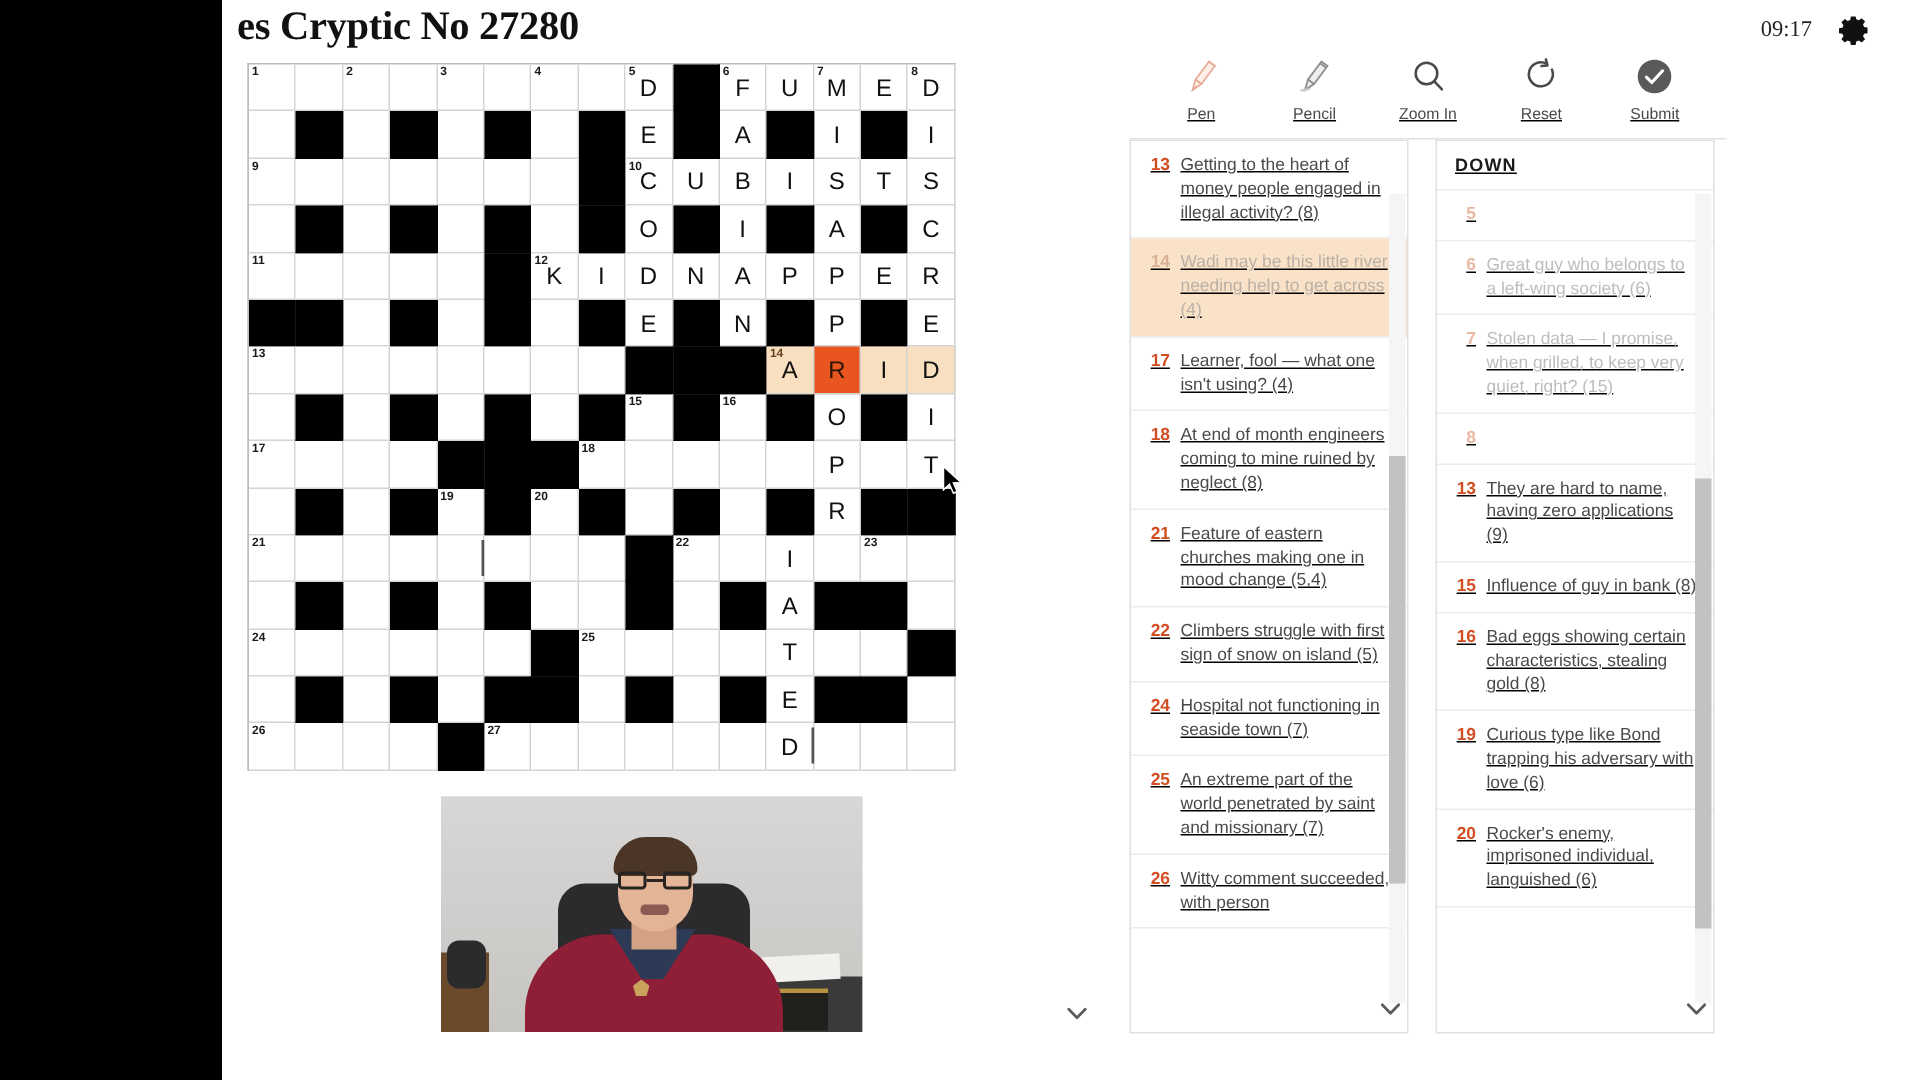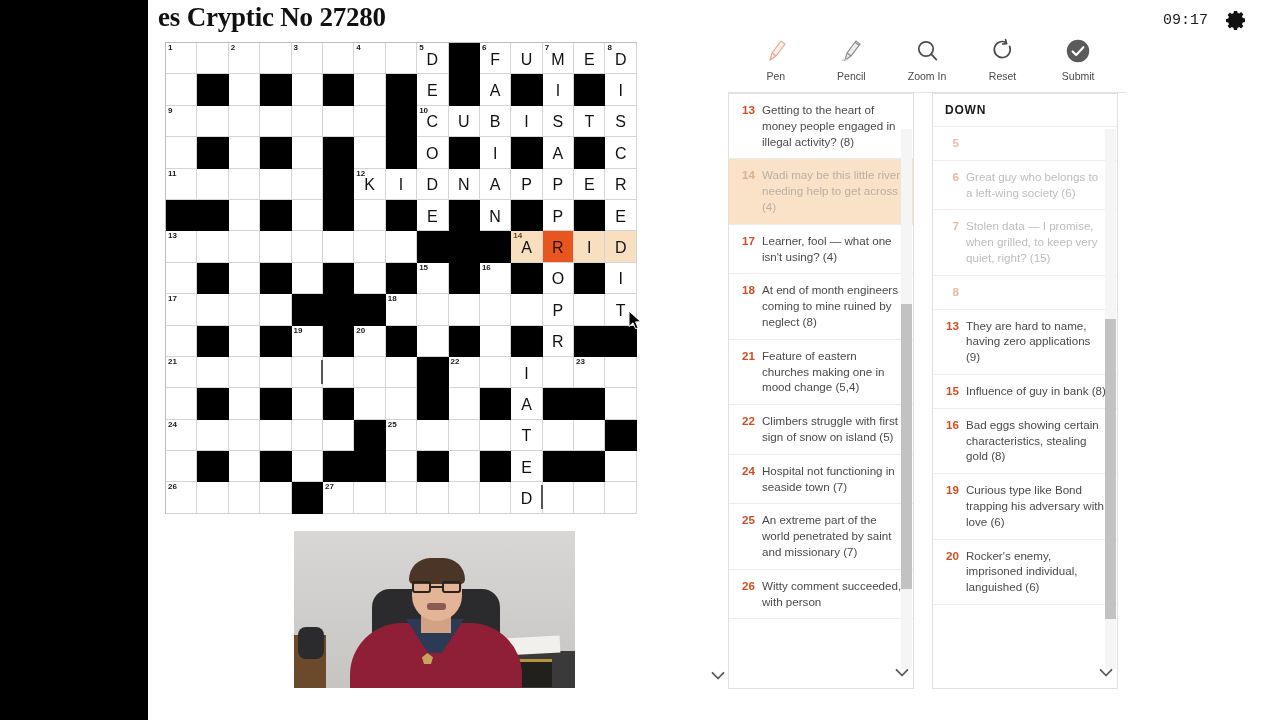--- a/index.html
+++ b/index.html
@@ -35,21 +35,21 @@
     white-space: nowrap;
   }
   #timer-wrap {
     position: absolute;
     right: 32px; top: 8px;
     display: flex; align-items: center; gap: 16px;
   }
   #timer {
     font-size: 15px;
     color: #222;
-    font-family: Liberation Mono, monospace;
+    font-family: Liberation Serif, serif;
     text-align: center;
   }
   .gear-icon { display: block; }
 
   
   #grid-wrap {
     position: absolute;
     left: 17px; top: 42px;
   }
   #grid {
@@ -190,22 +190,22 @@
     background: #6b4a2c;
   }
   .v-sidechair {
     position: absolute; left: 4px; top: 96px; width: 26px; height: 32px;
     background: #2b2b2e; border-radius: 8px;
   }
 
   
   #right {
     position: absolute;
-    left: 580px; top: 30px;
-    width: 398px; height: 672px;
+    left: 605px; top: 30px;
+    width: 398px; height: 672px; text-decoration: underline;
   }
   #toolbar {
     display: flex;
     justify-content: space-around;
     align-items: flex-start;
     padding: 6px 10px 10px 10px;
     border-bottom: 1px solid #e2e2e2;
   }
   .tool {
     display: flex; flex-direction: column;

